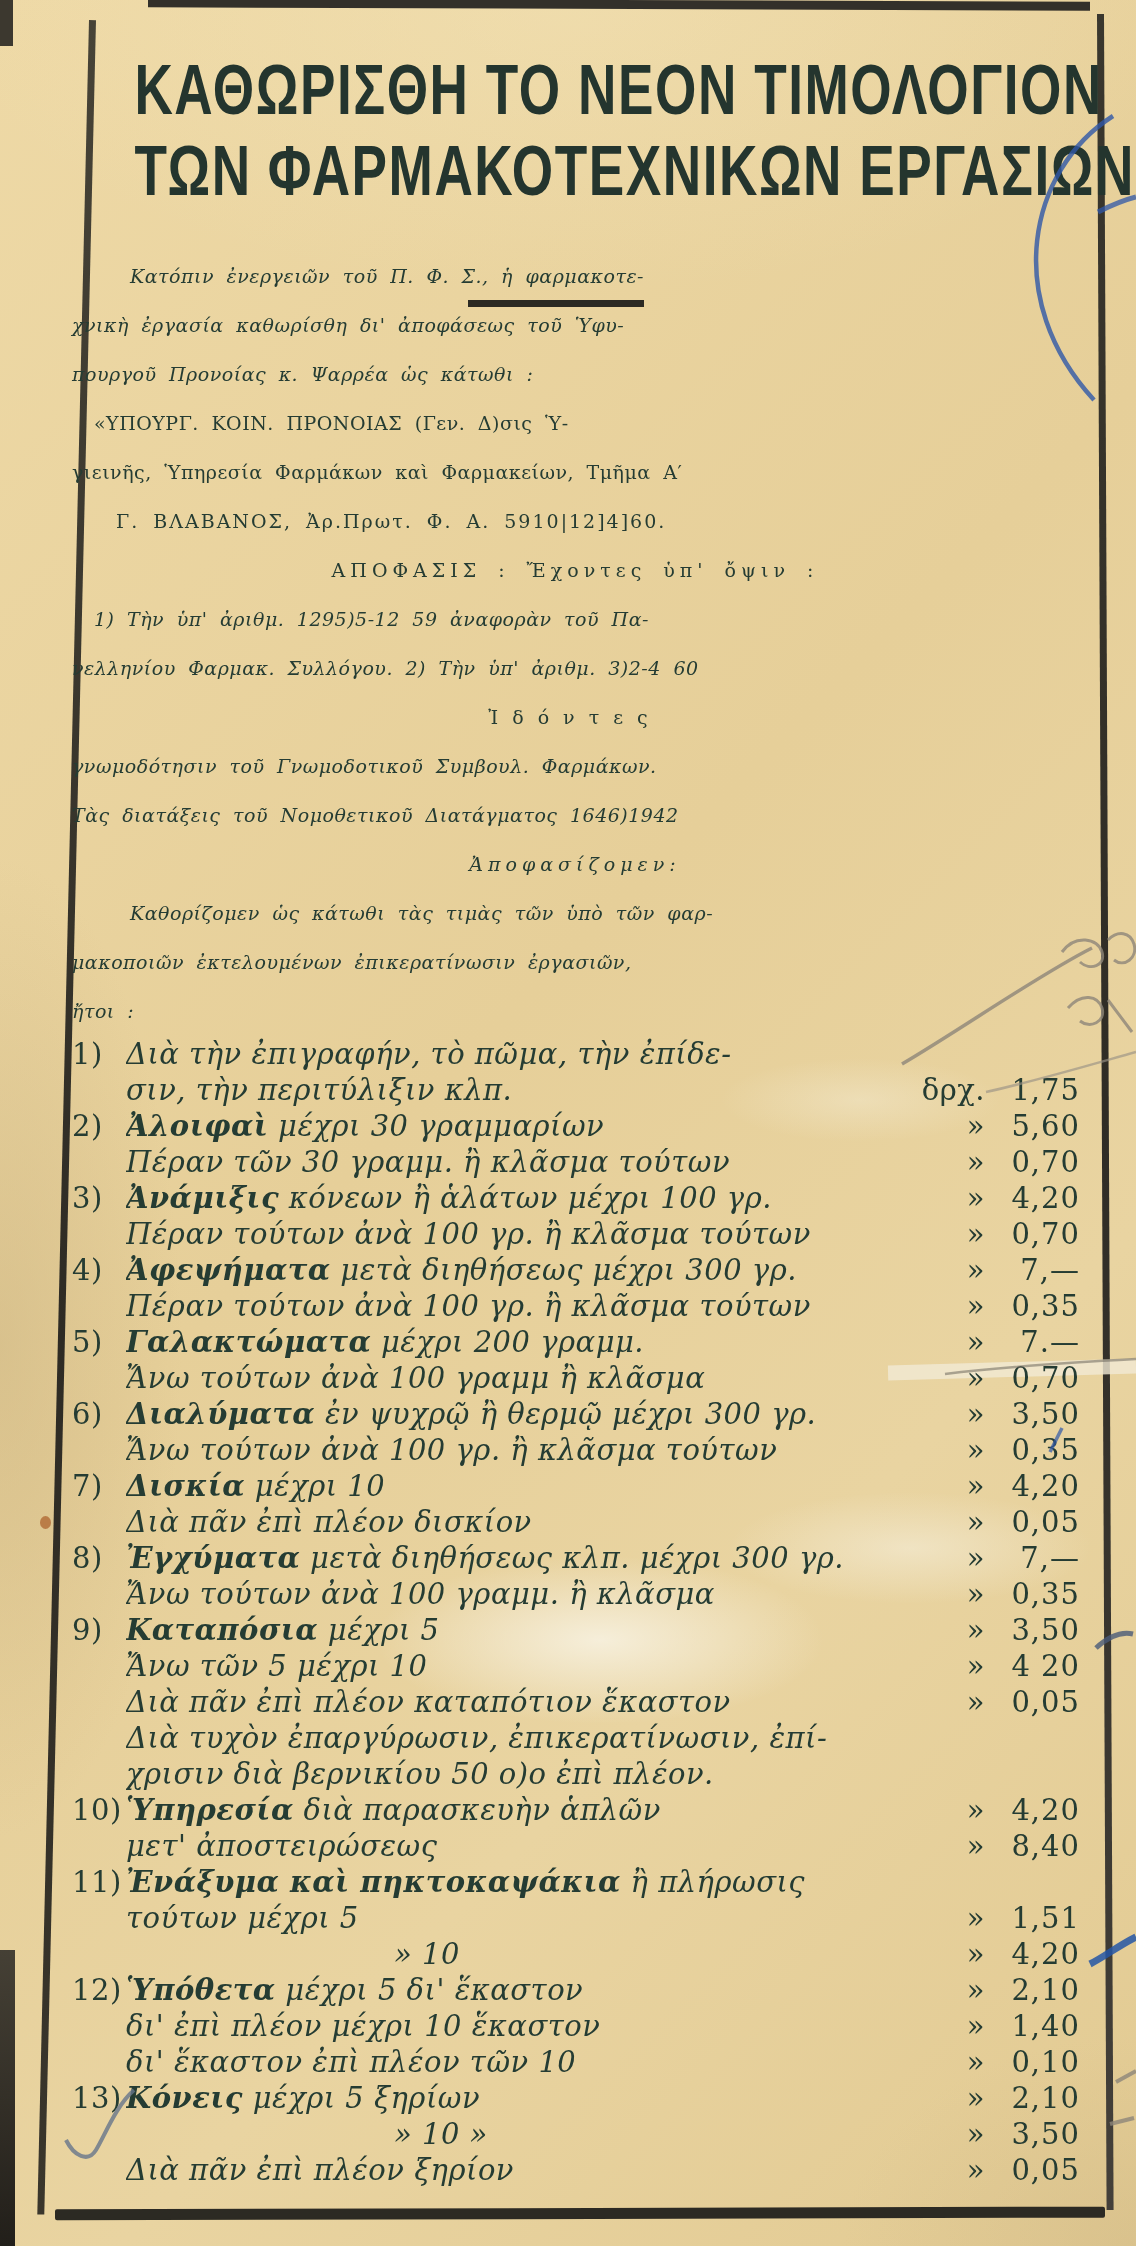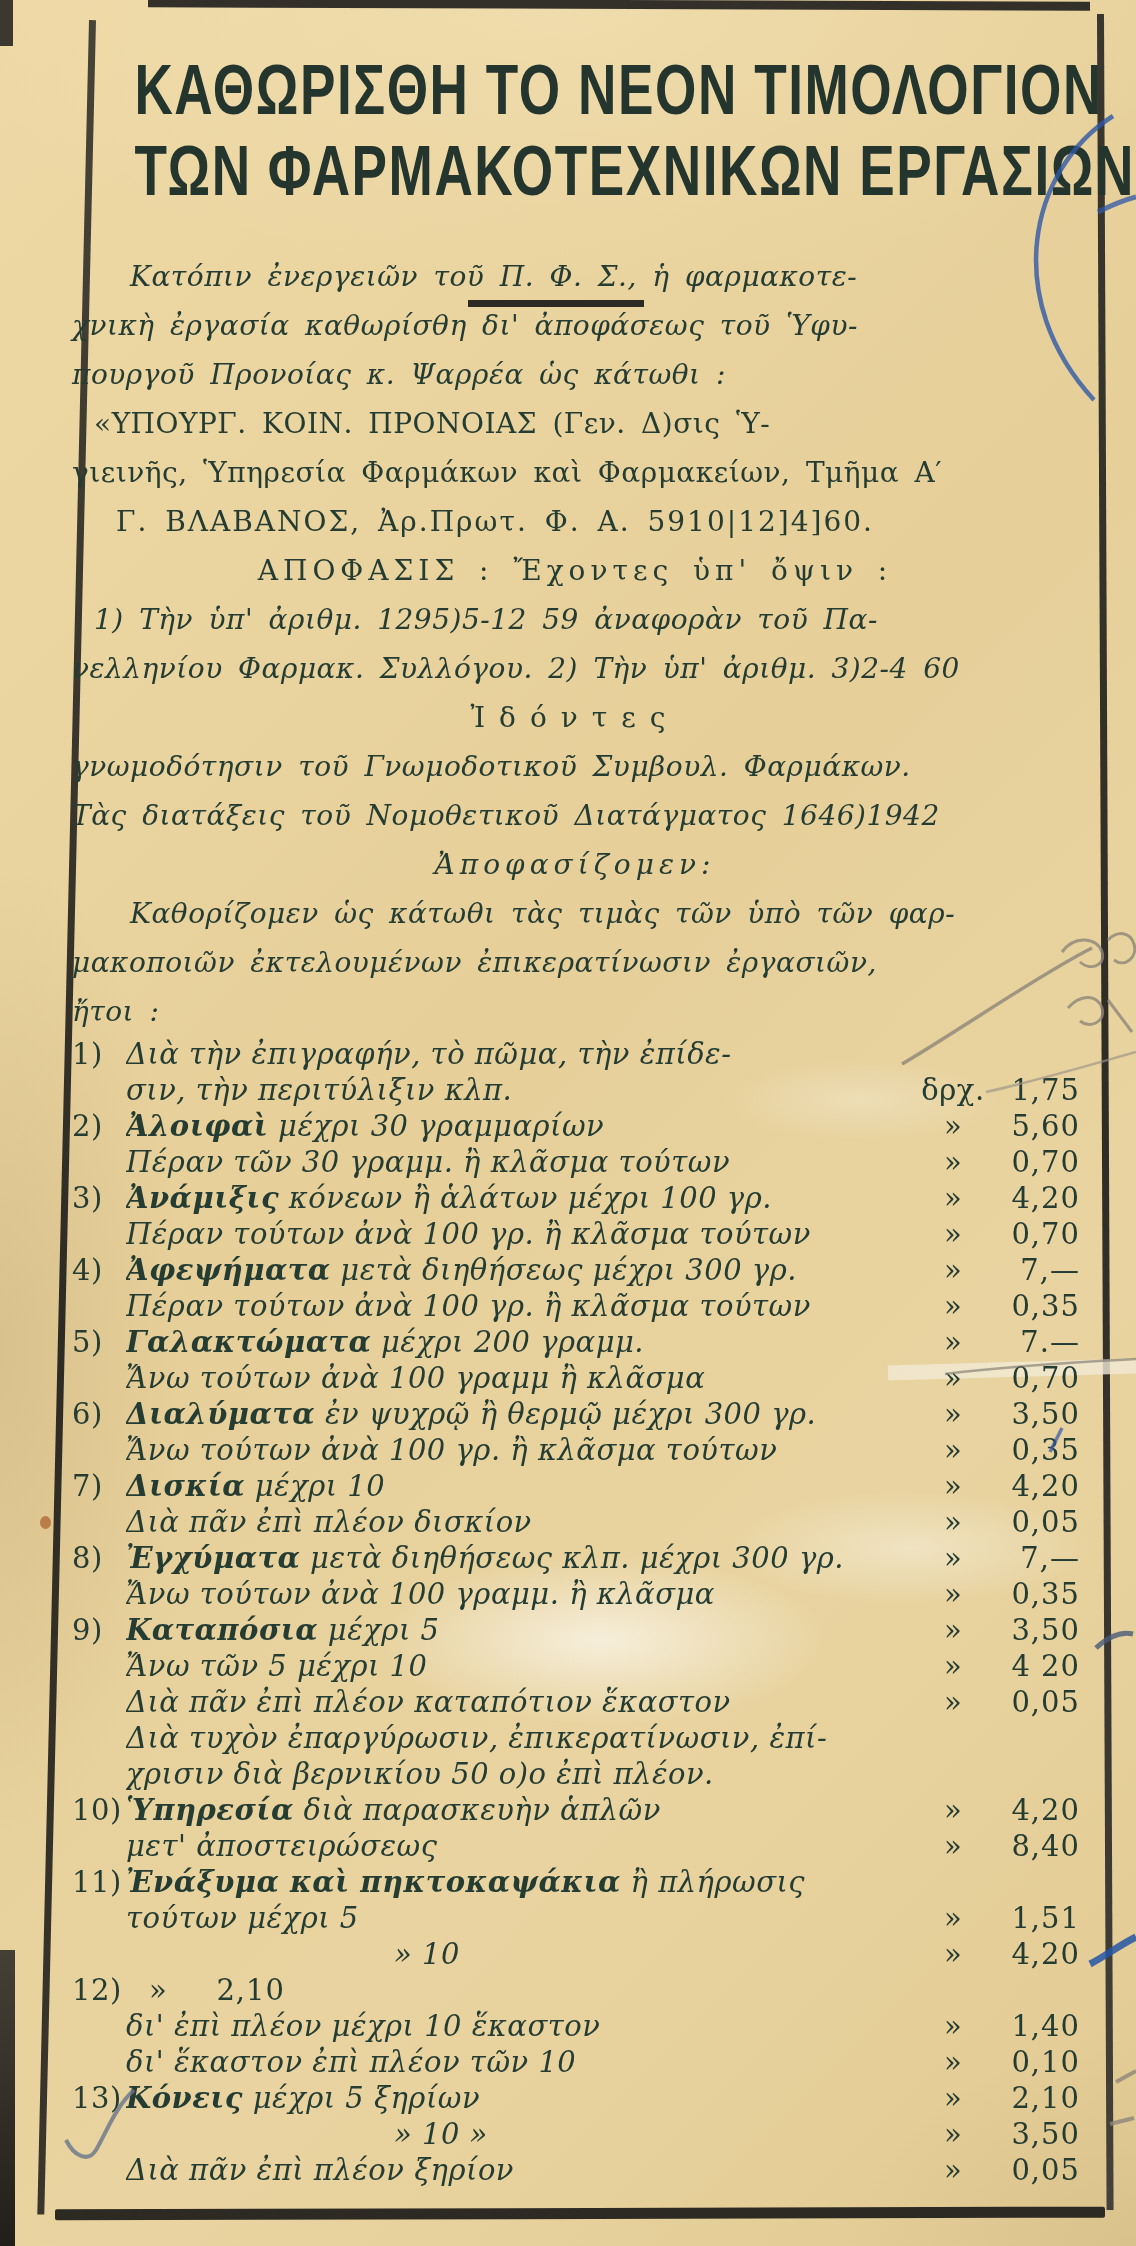--- a/index.html
+++ b/index.html
@@ -28,35 +28,35 @@
   .edge-bl{position:absolute;left:0;top:1950px;width:15px;height:296px;background:linear-gradient(#454035,#221f1a);}
   .dot-stain{position:absolute;left:40px;top:1516px;width:11px;height:13px;border-radius:50%;background:#b06a35;opacity:.8;}
   .crease-light{position:absolute;left:888px;top:1362px;width:248px;height:15px;background:rgba(241,234,213,.8);transform:rotate(-1.6deg);}
   
   .headline{position:absolute;top:50px;left:0;width:1120px;text-align:center;color:#24352e;}
   .hl{display:block;font-family:"Liberation Sans",sans-serif;font-weight:700;font-size:70px;line-height:81px;
       white-space:nowrap;letter-spacing:2px;transform:scaleX(.76);}
   .divider{position:absolute;left:468px;top:300px;width:176px;height:7px;background:#2c2a23;}
   
   .textcol{position:absolute;left:72px;top:252px;width:1006px;}
-  .bl{font-size:28px;line-height:49px;font-style:italic;letter-spacing:.5px;word-spacing:6px;white-space:nowrap;}
+  .bl{font-size:19px;line-height:49px;font-style:italic;letter-spacing:.5px;word-spacing:6px;white-space:nowrap;}
   .rm{font-style:normal;}
   .ind{padding-left:58px;}
   .ind-sm{padding-left:22px;}
   .ind-md{padding-left:44px;letter-spacing:2px;}
   .ctr{text-align:center;white-space:nowrap;}
   .sp-wide{letter-spacing:14px;}
   .sp-med{letter-spacing:5px;}
   
   .pricelist{position:absolute;left:72px;top:1036px;width:1008px;}
   .row{display:flex;align-items:baseline;font-size:29px;line-height:36px;font-style:italic;letter-spacing:.5px;}
   .row .num{flex:none;width:54px;font-style:normal;}
   .row .txt{flex:1;white-space:nowrap;overflow:hidden;}
   .row .lead{font-weight:700;}
-  .row .unit{flex:none;width:64px;text-align:center;font-style:normal;}
+  .row .unit{flex:none;width:64px;text-align:right;font-style:normal;}
   .row .price{flex:none;width:95px;text-align:right;font-style:normal;letter-spacing:1px;}
   .row.far .txt{padding-left:268px;}
   .marks{position:absolute;left:0;top:0;pointer-events:none;}
 </style>
 </head>
 <body>
 
 <div class="sheet">
 
   <div class="rule-top"></div>
@@ -246,20 +246,21 @@
         <span class="price">1,51</span>
       </div>
       <div class="row far">
         <span class="num"></span>
         <span class="txt">» 10</span>
         <span class="unit">»</span>
         <span class="price">4,20</span>
       </div>
       <div class="row">
         <span class="num">12)</span>
+        <span class="txt"><b class="lead">Ὑπόθετα</b> μέχρι 5 δι' ἕκαστον</span>
         <span class="unit">»</span>
         <span class="price">2,10</span>
       </div>
       <div class="row">
         <span class="num"></span>
         <span class="txt">δι' ἐπὶ πλέον μέχρι 10 ἕκαστον</span>
         <span class="unit">»</span>
         <span class="price">1,40</span>
       </div>
       <div class="row">

